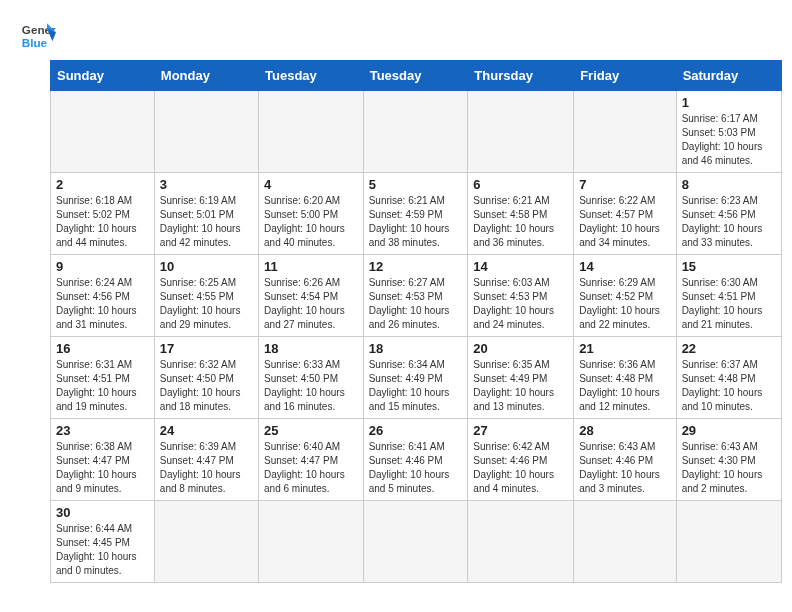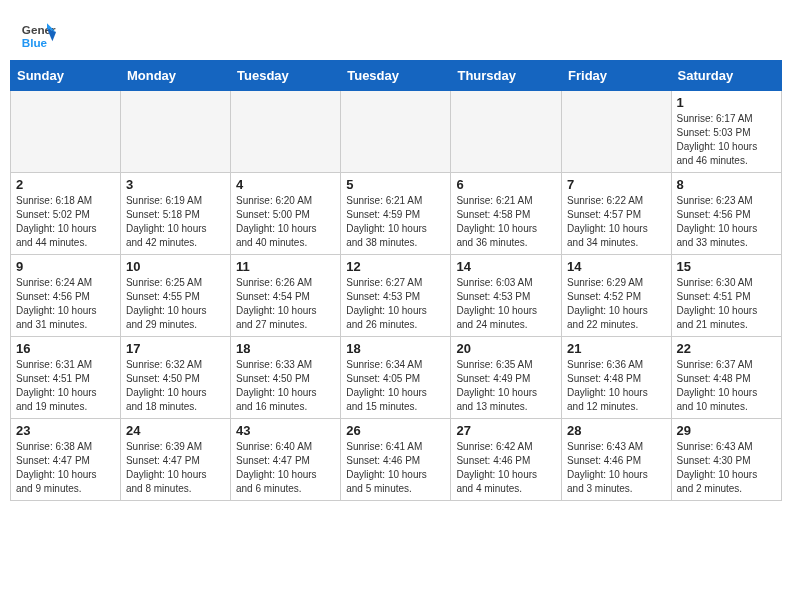--- a/index.html
+++ b/index.html
@@ -77,20 +77,21 @@
       color: #333;
     }
     .last-row td {
       background: #f5f5f5;
     }
     .last-row td.has-data {
       background: #fff;
     }
     .container {
       padding: 0 10px 10px 10px;
+      margin-left: 40px;
     }
   </style>
 </head>
 <body>
 
 <div class="header">
   <div class="logo">
     <svg class="logo-icon" viewBox="0 0 40 40">
       <text x="2" y="20" font-size="13" font-family="Arial" font-weight="bold" fill="#444">General</text>
       <text x="2" y="34" font-size="13" font-family="Arial" font-weight="bold" fill="#2196F3">Blue</text>
@@ -135,21 +136,21 @@
         <tr>
           <td>
             <span class="day-num">2</span>
             <div class="day-info">Sunrise: 6:18 AM
 Sunset: 5:02 PM
 Daylight: 10 hours and 44 minutes.</div>
           </td>
           <td>
             <span class="day-num">3</span>
             <div class="day-info">Sunrise: 6:19 AM
-Sunset: 5:18 PM
+Sunset: 5:01 PM
 Daylight: 10 hours and 42 minutes.</div>
           </td>
           <td>
             <span class="day-num">4</span>
             <div class="day-info">Sunrise: 6:20 AM
 Sunset: 5:00 PM
 Daylight: 10 hours and 40 minutes.</div>
           </td>
           <td>
             <span class="day-num">5</span>
@@ -235,21 +236,21 @@
           </td>
           <td>
             <span class="day-num">18</span>
             <div class="day-info">Sunrise: 6:33 AM
 Sunset: 4:50 PM
 Daylight: 10 hours and 16 minutes.</div>
           </td>
           <td>
             <span class="day-num">18</span>
             <div class="day-info">Sunrise: 6:34 AM
-Sunset: 4:05 PM
+Sunset: 4:49 PM
 Daylight: 10 hours and 15 minutes.</div>
           </td>
           <td>
             <span class="day-num">20</span>
             <div class="day-info">Sunrise: 6:35 AM
 Sunset: 4:49 PM
 Daylight: 10 hours and 13 minutes.</div>
           </td>
           <td>
             <span class="day-num">21</span>
@@ -271,21 +272,21 @@
 Sunset: 4:47 PM
 Daylight: 10 hours and 9 minutes.</div>
           </td>
           <td>
             <span class="day-num">24</span>
             <div class="day-info">Sunrise: 6:39 AM
 Sunset: 4:47 PM
 Daylight: 10 hours and 8 minutes.</div>
           </td>
           <td>
-            <span class="day-num">43</span>
+            <span class="day-num">25</span>
             <div class="day-info">Sunrise: 6:40 AM
 Sunset: 4:47 PM
 Daylight: 10 hours and 6 minutes.</div>
           </td>
           <td>
             <span class="day-num">26</span>
             <div class="day-info">Sunrise: 6:41 AM
 Sunset: 4:46 PM
 Daylight: 10 hours and 5 minutes.</div>
           </td>
@@ -300,16 +301,30 @@
             <div class="day-info">Sunrise: 6:43 AM
 Sunset: 4:46 PM
 Daylight: 10 hours and 3 minutes.</div>
           </td>
           <td>
             <span class="day-num">29</span>
             <div class="day-info">Sunrise: 6:43 AM
 Sunset: 4:30 PM
 Daylight: 10 hours and 2 minutes.</div>
           </td>
+        </tr>
+        <tr class="last-row">
+          <td class="has-data">
+            <span class="day-num">30</span>
+            <div class="day-info">Sunrise: 6:44 AM
+Sunset: 4:45 PM
+Daylight: 10 hours and 0 minutes.</div>
+          </td>
+          <td class="empty"></td>
+          <td class="empty"></td>
+          <td class="empty"></td>
+          <td class="empty"></td>
+          <td class="empty"></td>
+          <td class="empty"></td>
         </tr>
       </tbody>
   </table>
 </div>
 
 </body></html>

